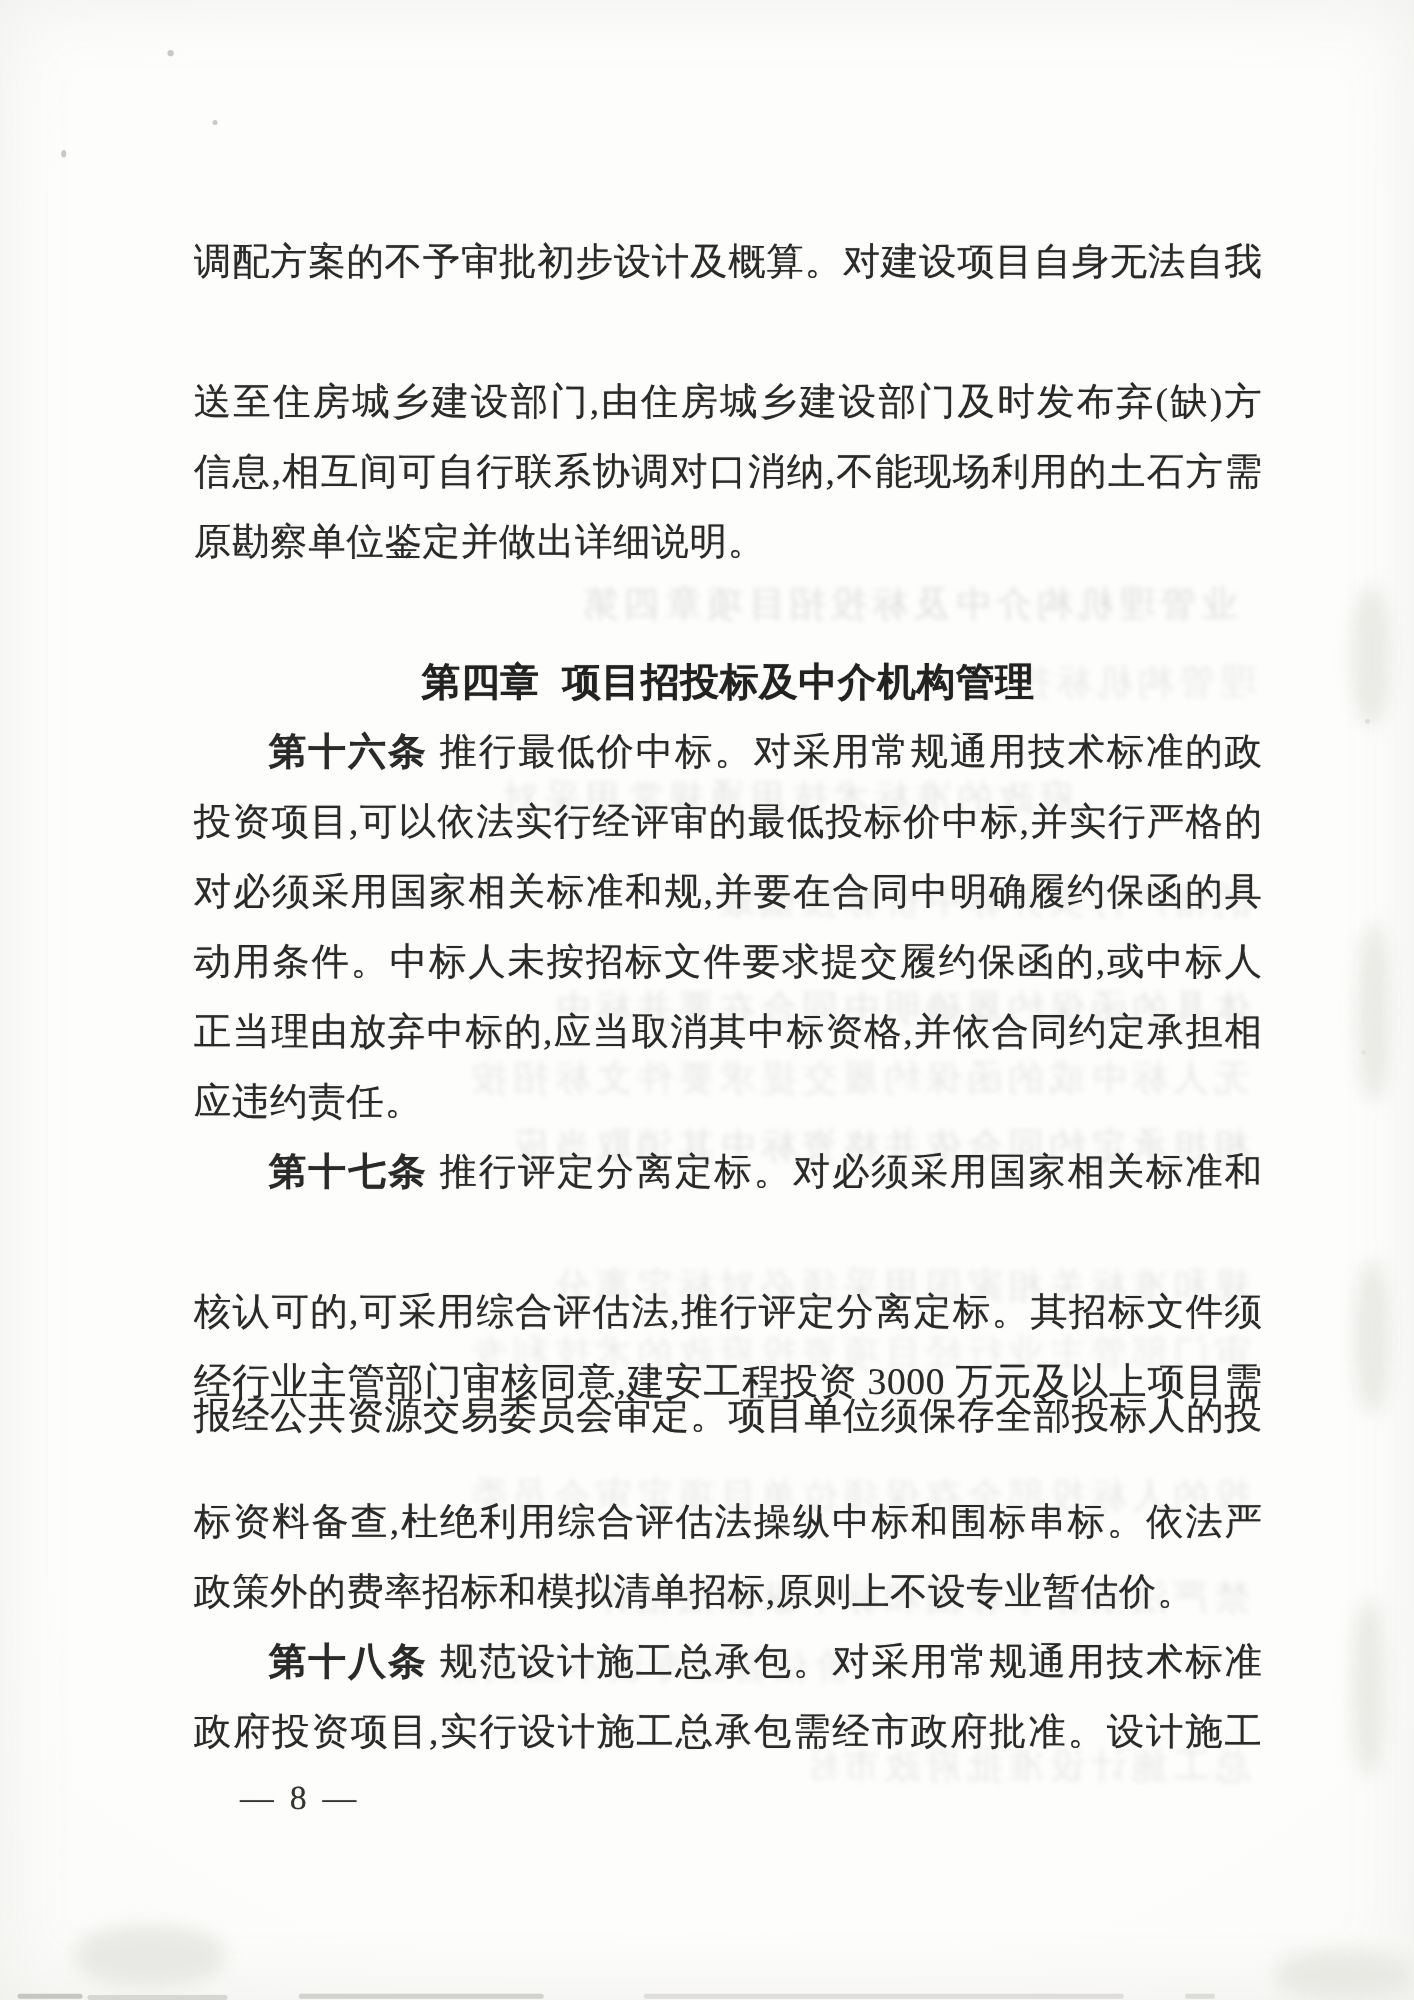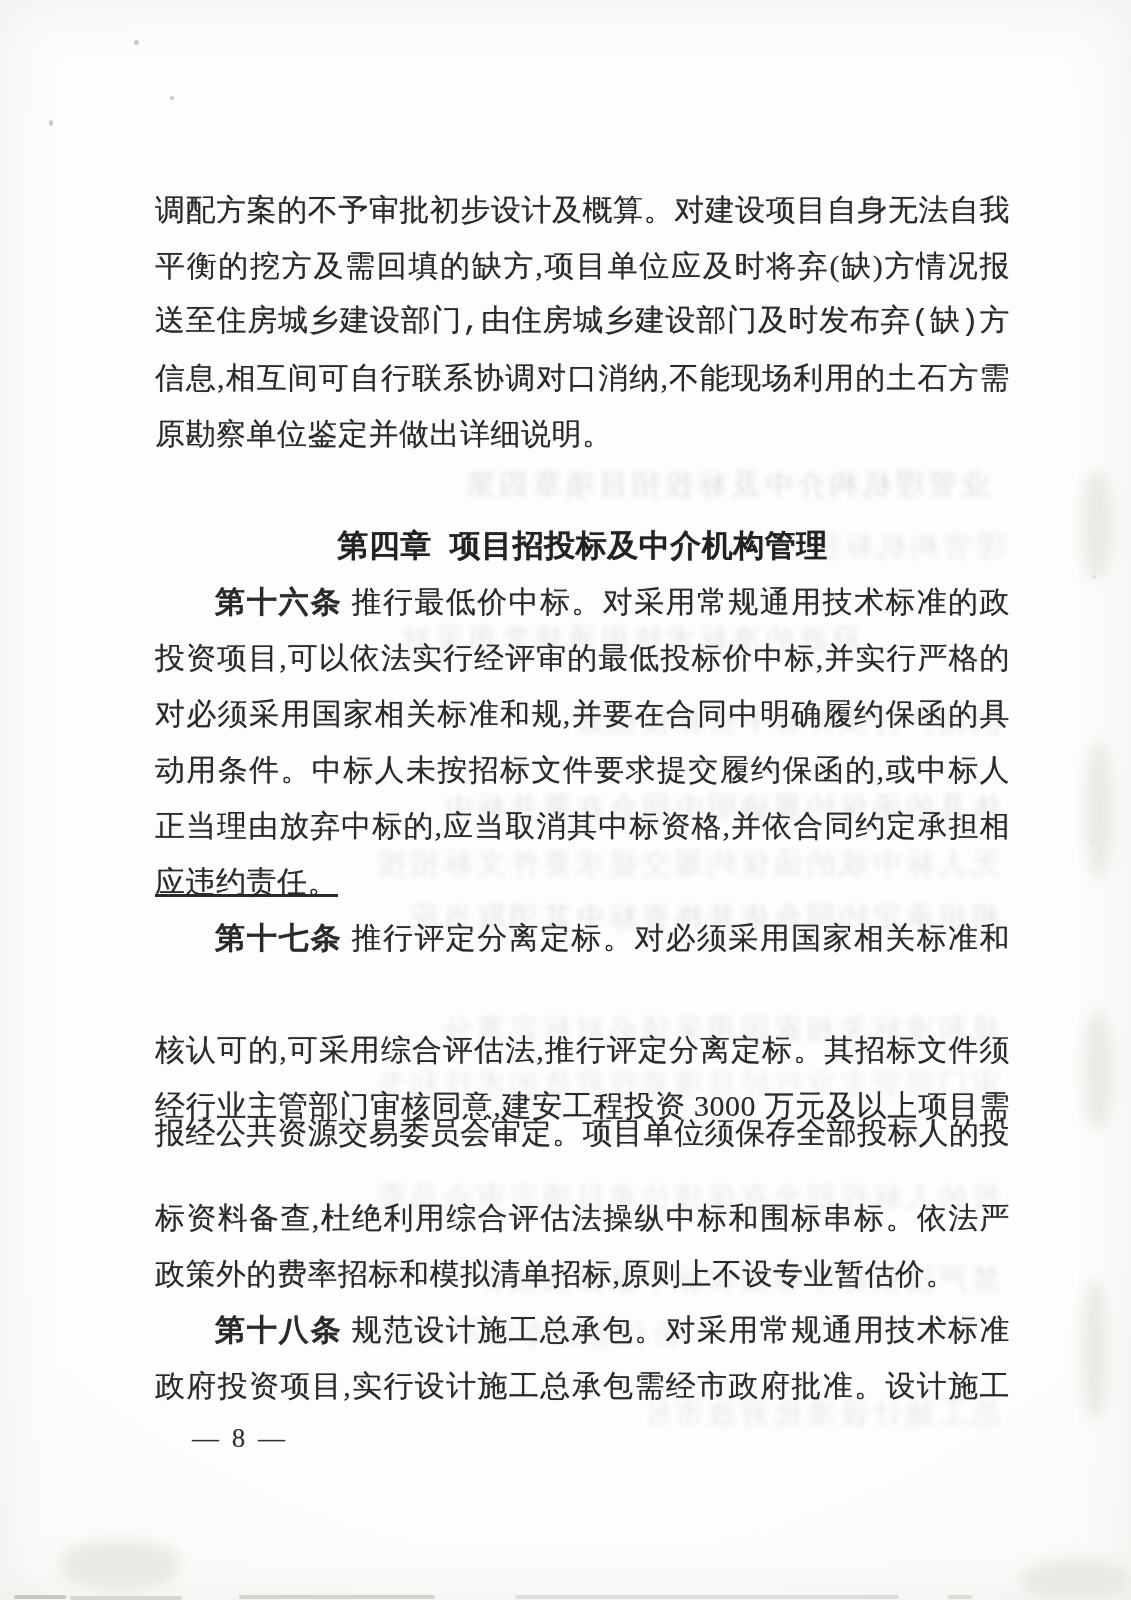--- a/index.html
+++ b/index.html
@@ -70,33 +70,32 @@
     <div class="ghost" style="top:898px;left:330px;width:670px;opacity:0.34;">相担承定约同合依并格资标中其消取当应</div>
     <div class="ghost" style="top:1010px;left:230px;width:770px;opacity:0.29;">规和准标关相家国用采须必对标定离分</div>
     <div class="ghost" style="top:1064px;left:160px;width:840px;opacity:0.24;">审门部管主业行经目项资投府政的术技利专</div>
     <div class="ghost" style="top:1178px;left:160px;width:840px;opacity:0.27;">投的人标投部全存保须位单目项定审会员委</div>
     <div class="ghost" style="top:1260px;left:420px;width:580px;opacity:0.29;">禁严法依标串标围和标中纵操法估评</div>
     <div class="ghost" style="top:1314px;left:160px;width:520px;opacity:0.24;">价估暂业专设不上则原</div>
     <div class="ghost" style="top:1394px;left:650px;width:350px;opacity:0.27;">总工施计设准批府政市经需</div>
   </div>
 
   <p class="line j" style="top:183px;">调配方案的不予审批初步设计及概算。对建设项目自身无法自我</p>
-  <p class="line j" style="top:239px;">平衡的挖方及需回填的缺方,项目单位应及时将弃(缺)方情况报</p>
-  <p class="line j" style="top:295px;font-family:Liberation Mono, monospace;">送至住房城乡建设部门,由住房城乡建设部门及时发布弃(缺)方</p>
+  <p class="line j" style="top:295px;">送至住房城乡建设部门,由住房城乡建设部门及时发布弃(缺)方</p>
   <p class="line" style="top:407px;">原勘察单位鉴定并做出详细说明。</p>
   <p class="line j" style="top:351px;">信息,相互间可自行联系协调对口消纳,不能现场利用的土石方需</p>
 
   <h2 class="heading"><span>第四章</span><span class="hgap"></span><span>项目招投标及中介机构管理</span></h2>
 
   <p class="line j af" style="top:575px;"><b>第十六条</b><span>推行最低价中标。对采用常规通用技术标准的政府</span></p>
   <p class="line j" style="top:631px;">投资项目,可以依法实行经评审的最低投标价中标,并实行严格的</p>
   <p class="line j" style="top:687px;">对必须采用国家相关标准和规,并要在合同中明确履约保函的具体</p>
   <p class="line j" style="top:743px;">动用条件。中标人未按招标文件要求提交履约保函的,或中标人无</p>
   <p class="line j" style="top:799px;">正当理由放弃中标的,应当取消其中标资格,并依合同约定承担相</p>
-  <p class="line" style="top:855px;text-decoration:underline;">应违约责任。</p>
+  <p class="line" style="top:855px;">应违约责任。</p>
 
   <p class="line j af" style="top:911px;"><b>第十七条</b><span>推行评定分离定标。对必须采用国家相关标准和规</span></p>
   <p class="line j" style="top:1023px;">核认可的,可采用综合评估法,推行评定分离定标。其招标文件须</p>
   <p class="line j" style="top:1079px;">经行业主管部门审核同意,建安工程投资 3000 万元及以上项目需</p>
   <p class="line j" style="top:1106px;">报经公共资源交易委员会审定。项目单位须保存全部投标人的投</p>
   <p class="line j" style="top:1191px;">标资料备查,杜绝利用综合评估法操纵中标和围标串标。依法严禁</p>
   <p class="line" style="top:1247px;">政策外的费率招标和模拟清单招标,原则上不设专业暂估价。</p>
 
   <p class="line j af" style="top:1303px;"><b>第十八条</b><span>规范设计施工总承包。对采用常规通用技术标准的</span></p>
   <p class="line j" style="top:1359px;">政府投资项目,实行设计施工总承包需经市政府批准。设计施工总</p>

